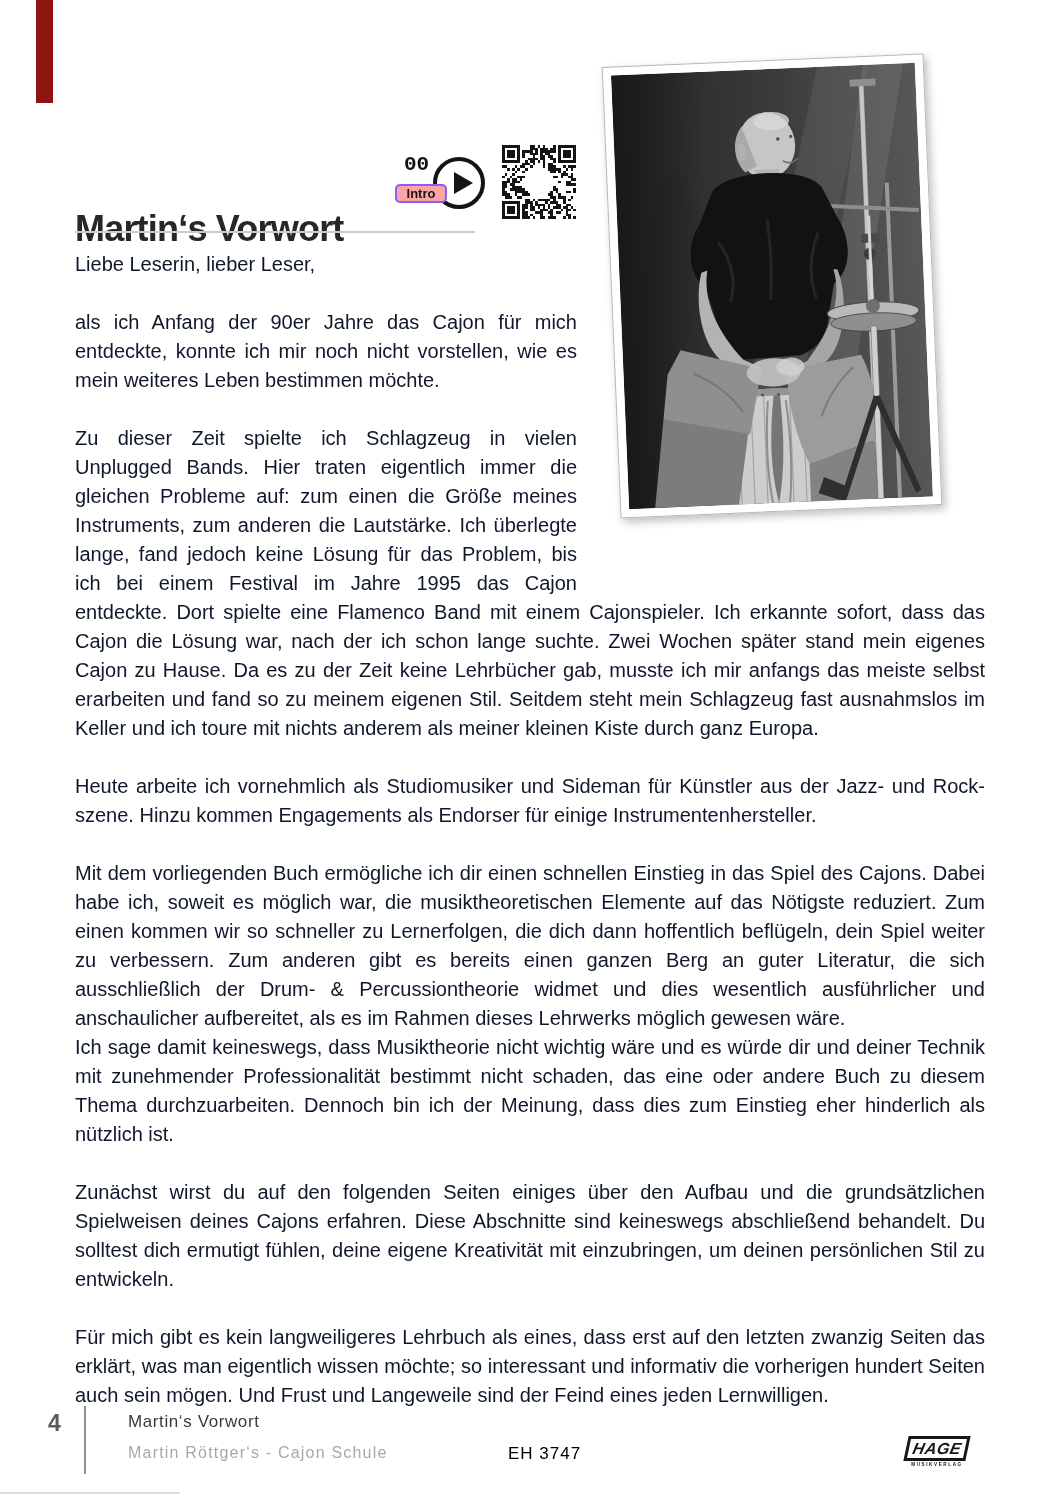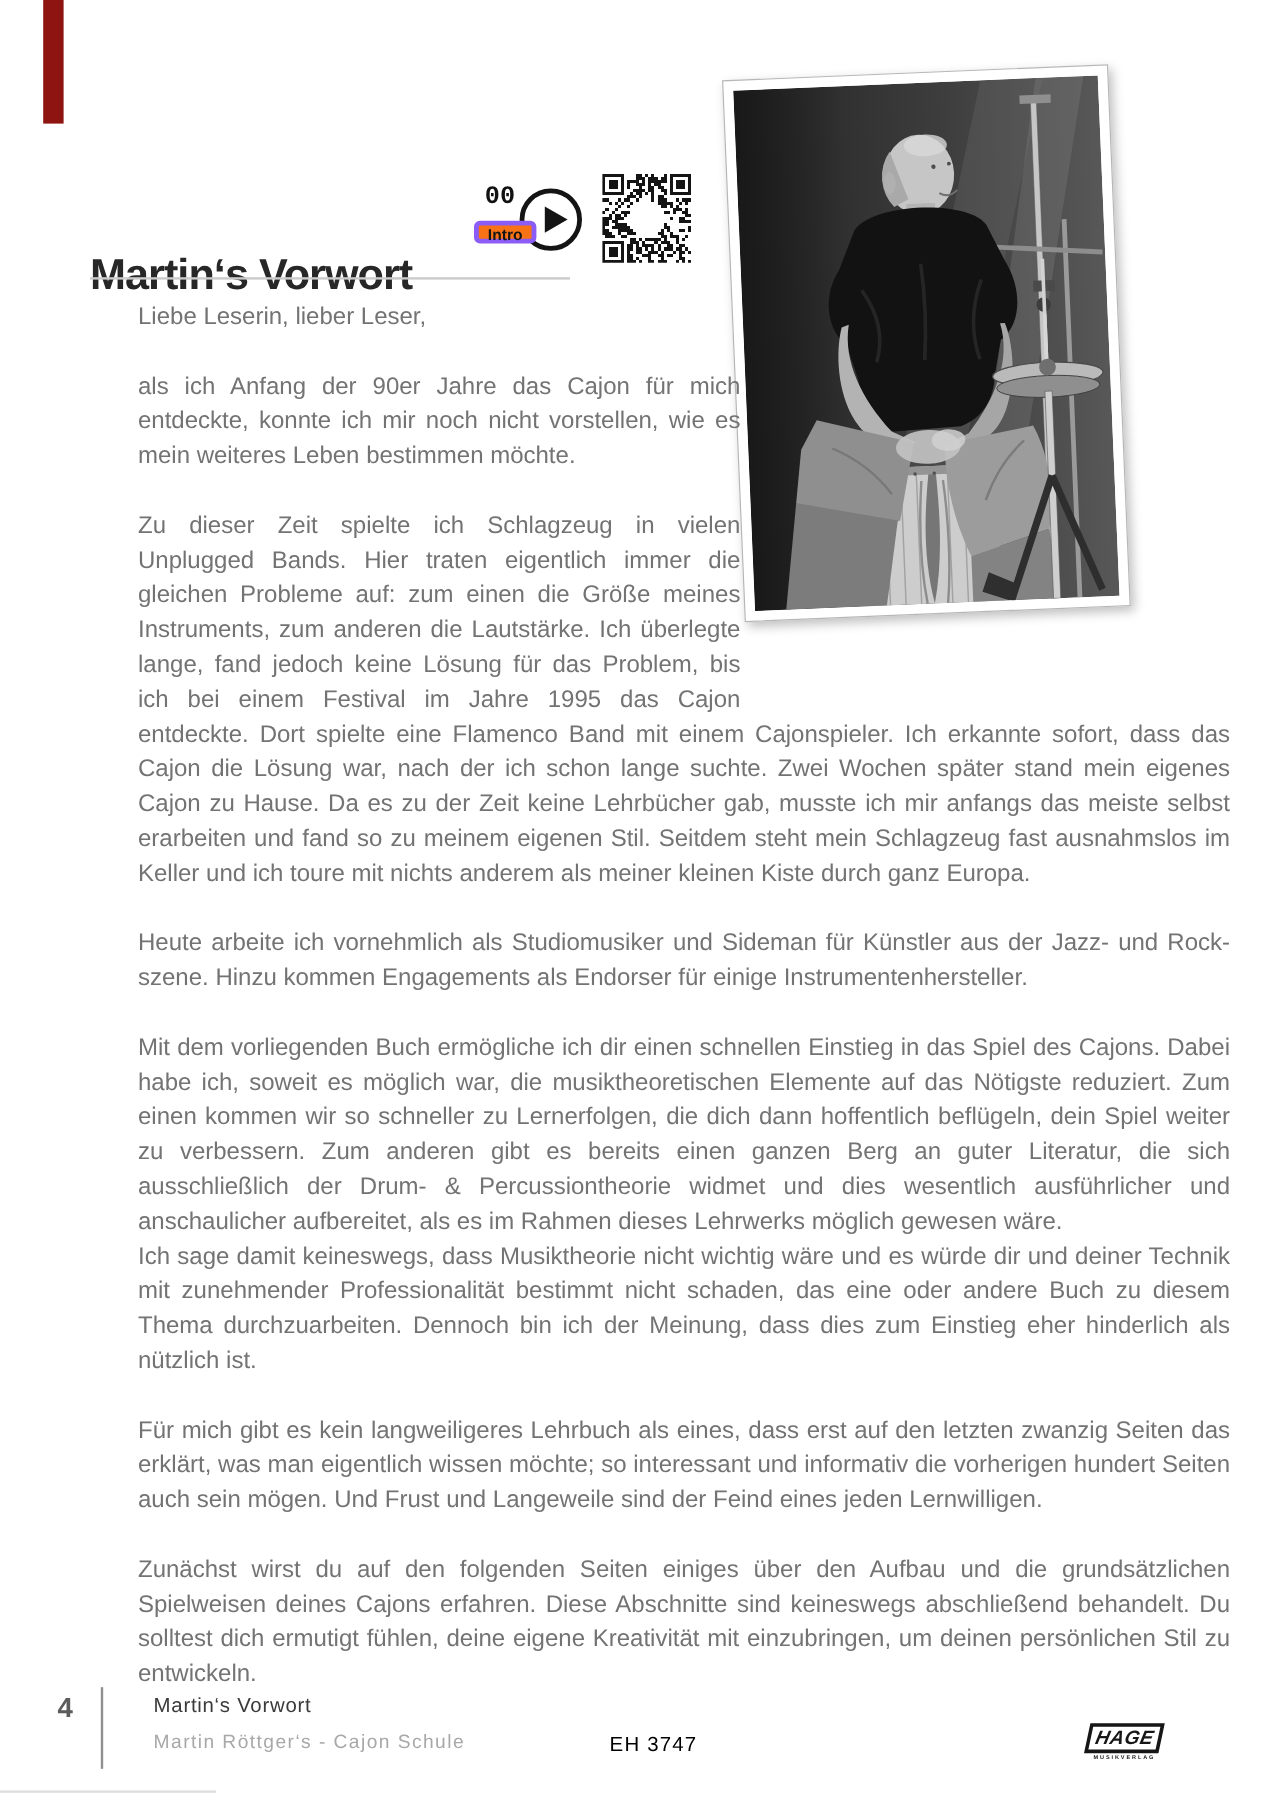--- a/index.html
+++ b/index.html
@@ -14,36 +14,36 @@
   .title{position:absolute;left:75px;top:184px;font-size:36px;font-weight:800;
          color:#272727;letter-spacing:-0.8px;white-space:nowrap;}
   .title-rule{position:absolute;left:75px;top:231px;width:400px;height:2px;background:#cbcbcb;}
 
   
   .track-number{position:absolute;left:404px;top:153px;font-size:21px;font-weight:800;color:#111;font-family:Liberation Mono, monospace;}
   .play-circle{position:absolute;left:433px;top:157px;width:52px;height:52px;border:4px solid #141414;
                border-radius:50%;background:#fff;box-sizing:border-box;}
   .play-triangle{position:absolute;left:17px;top:11px;width:0;height:0;
                  border-left:19px solid #141414;border-top:11px solid transparent;border-bottom:11px solid transparent;}
-  .intro-badge{position:absolute;left:395px;top:184px;width:52px;height:19px;background:#f97316;
-               border:4px solid #8b5cf6;border-radius:5px;z-index:3;box-sizing:border-box;
+  .intro-badge{position:absolute;left:395px;top:184px;width:52px;height:19px;background:#fca5a5;
+               border:2px solid #8b5cf6;border-radius:5px;z-index:3;box-sizing:border-box;
                font-size:13px;font-weight:700;color:#141414;text-align:center;line-height:15px;}
 
   
   .qr{position:absolute;left:502px;top:145px;width:74px;height:74px;}
 
   
   .photo-frame{position:absolute;left:611px;top:60px;width:322px;height:452px;background:#fff;
                border:1px solid #b7b7b7;box-shadow:3px 4px 9px rgba(0,0,0,.25);
                transform:rotate(-2.4deg);transform-origin:50% 50%;box-sizing:border-box;padding:8px;}
   .photo-frame svg{display:block;width:100%;height:100%;}
 
   
   .body-text{position:absolute;left:75px;top:250px;width:910px;font-size:20px;line-height:29px;
-             color:#737373;text-align:justify;margin-left:40px;}
+             color:#0f172a;text-align:justify;}
   .body-text p{margin:0 0 29px 0;}
   .body-text p.joined{margin-bottom:0;}
   .body-text p:last-child{margin-bottom:0;}
   .photo-float{float:right;width:408px;height:320px;}
   .greeting{text-align:left;}
 
   
   .footer-pagenum{position:absolute;left:48px;top:1410px;font-size:23px;font-weight:700;color:#5c5c5c;}
   .footer-divider{position:absolute;left:84px;top:1406px;width:2px;height:68px;background:#8f8f8f;}
   .footer-chapter{position:absolute;left:128px;top:1412px;font-size:17px;color:#3a3a3a;letter-spacing:.6px;}
@@ -427,22 +427,22 @@
   </div>
 
   <div class="body-text">
     <div class="photo-float"></div>
     <p class="greeting">Liebe Leserin, lieber Leser,</p>
     <p>als ich Anfang der 90er Jahre das Cajon für mich entdeckte, konnte ich mir noch nicht vorstellen, wie es mein weiteres Leben bestimmen möchte.</p>
     <p>Zu dieser Zeit spielte ich Schlagzeug in vielen Unplugged Bands. Hier traten eigentlich immer die gleichen Probleme auf: zum einen die Größe meines Instruments, zum anderen die Lautstärke. Ich überlegte lange, fand jedoch keine Lösung für das Problem, bis ich bei einem Festival im Jahre 1995 das Cajon entdeckte. Dort spielte eine Flamenco Band mit einem Cajonspieler. Ich erkannte sofort, dass das Cajon die Lösung war, nach der ich schon lange suchte. Zwei Wochen später stand mein eigenes Cajon zu Hause. Da es zu der Zeit keine Lehrbücher gab, musste ich mir anfangs das meiste selbst erarbeiten und fand so zu meinem eigenen Stil. Seitdem steht mein Schlagzeug fast ausnahmslos im Keller und ich toure mit nichts anderem als meiner kleinen Kiste durch ganz Europa.</p>
     <p>Heute arbeite ich vornehmlich als Studiomusiker und Sideman für Künstler aus der Jazz- und Rock­szene. Hinzu kommen Engagements als Endorser für einige Instrumentenhersteller.</p>
     <p class="joined">Mit dem vorliegenden Buch ermögliche ich dir einen schnellen Einstieg in das Spiel des Cajons. Dabei habe ich, soweit es möglich war, die musiktheoretischen Elemente auf das Nötigste reduziert. Zum einen kommen wir so schneller zu Lernerfolgen, die dich dann hoffentlich beflügeln, dein Spiel weiter zu verbessern. Zum anderen gibt es bereits einen ganzen Berg an guter Literatur, die sich ausschließlich der Drum- &amp; Percussiontheorie widmet und dies wesentlich ausführlicher und anschaulicher aufbereitet, als es im Rahmen dieses Lehrwerks möglich gewesen wäre.</p>
     <p>Ich sage damit keineswegs, dass Musiktheorie nicht wichtig wäre und es würde dir und deiner Technik mit zunehmender Professionalität bestimmt nicht schaden, das eine oder andere Buch zu diesem Thema durchzuarbeiten. Dennoch bin ich der Meinung, dass dies zum Einstieg eher hinderlich als nützlich ist.</p>
+    <p>Zunächst wirst du auf den folgenden Seiten einiges über den Aufbau und die grundsätzlichen Spielweisen deines Cajons erfahren. Diese Abschnitte sind keineswegs abschließend behandelt. Du solltest dich ermutigt fühlen, deine eigene Kreativität mit einzubringen, um deinen persönlichen Stil zu entwickeln.</p>
     <p>Für mich gibt es kein langweiligeres Lehrbuch als eines, dass erst auf den letzten zwanzig Seiten das erklärt, was man eigentlich wissen möchte; so interessant und informativ die vorherigen hundert Seiten auch sein mögen. Und Frust und Langeweile sind der Feind eines jeden Lernwilligen.</p>
-    <p>Zunächst wirst du auf den folgenden Seiten einiges über den Aufbau und die grundsätzlichen Spielweisen deines Cajons erfahren. Diese Abschnitte sind keineswegs abschließend behandelt. Du solltest dich ermutigt fühlen, deine eigene Kreativität mit einzubringen, um deinen persönlichen Stil zu entwickeln.</p>
   </div>
 
   <span class="footer-pagenum">4</span>
   <div class="footer-divider"></div>
   <span class="footer-chapter">Martin‘s Vorwort</span>
   <span class="footer-book">Martin Röttger‘s - Cajon Schule</span>
   <span class="footer-edition">EH 3747</span>
 
   <div class="hage-logo">
     <span class="hage-box"><span class="hage-text">HAGE</span></span>

